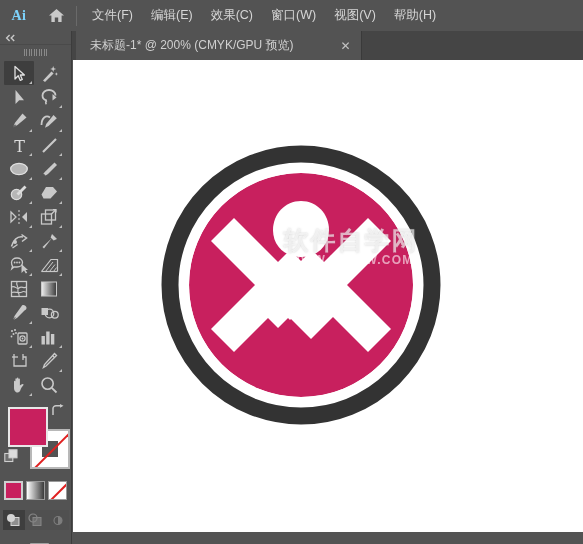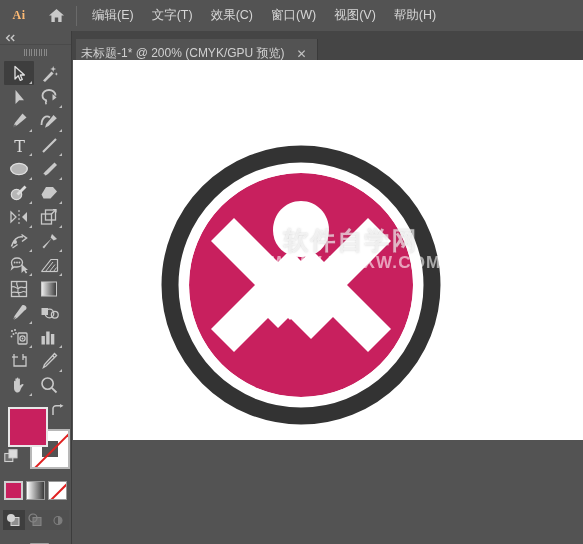--- a/index.html
+++ b/index.html
@@ -11,41 +11,41 @@
   }
   #app { position:relative; width:583px; height:544px; }
 
   
   .menubar {
     position:absolute; left:0; top:0; width:583px; height:31px;
     background:#535353; display:flex; align-items:center;
   }
   .ai-logo {
     width:38px; height:31px; display:flex; align-items:center; justify-content:center;
-    color:#fdba74; font-size:12px; font-weight:bold; letter-spacing:.5px;
+    color:#7dd3fc; font-size:14px; font-weight:bold; letter-spacing:.5px;
     font-family:"Liberation Serif","DejaVu Serif",serif;
   }
   .home-btn {
     width:36px; height:31px; display:flex; align-items:center; justify-content:center;
   }
   .vdiv { width:1px; height:20px; background:#6a6a6a; margin:0 6px 0 2px; }
   .menu-items { display:flex; align-items:center; }
   .menu-item {
     color:#d6d6d6; font-size:12.5px; padding:4px 9px; white-space:nowrap; cursor:default;
   }
 
   
   .tabbar {
     position:absolute; left:0; top:31px; width:583px; height:29px;
     background:#454545;
   }
   .tab {
-    position:absolute; left:76px; top:8px; height:29px;
+    position:absolute; left:76px; top:0; height:29px;
     background:#535353; display:flex; align-items:center;
-    padding:0 6px 0 5px; border-right:1px solid #3a3a3a;
+    padding:0 6px 0 14px; border-right:1px solid #3a3a3a;gap:35px;
   }
   .tab-title { color:#d0d0d0; font-size:12px; white-space:nowrap; }
   .tab-close {
     color:#c4c4c4; font-size:12px; margin-left:12px; margin-right:4px;
     line-height:1; font-weight:bold; cursor:pointer;
   }
 
   
   .toolbar {
     position:absolute; left:0; top:31px; width:72px; height:513px;
@@ -113,57 +113,57 @@
     width:22px; height:20px; display:flex; align-items:center; justify-content:center;
     background:#4d4d4d;
   }
   .draw-box.sel { background:#3e3e3e; }
   .draw-box.dim { opacity:.45; }
 
   .screen-mode { display:flex; justify-content:center; margin-top:12px; }
 
   
   .canvas {
-    position:absolute; left:73px; top:60px; width:510px; height:380px;
+    position:absolute; left:73px; top:60px; width:510px; height:472px;
     background:#ffffff; overflow:hidden;text-decoration:underline;
   }
   .artwork { position:absolute; left:88px; top:85px; width:280px; height:280px; }
   .artwork svg { display:block; }
 
   .watermark {
     position:absolute; left:198px; top:168px; width:160px;
     text-align:center; pointer-events:none; user-select:none;
   }
   .wm-cn {
     font-size:25px; font-weight:bold; color:rgba(255,255,255,.62);
     letter-spacing:2px; line-height:1.05;
     text-shadow:0 0 2px rgba(120,120,120,.35);
     font-family:"DejaVu Sans","Liberation Sans",sans-serif;
   }
   .wm-en {
-    font-size:17px; font-weight:bold; color:rgba(255,255,255,.58);
+    font-size:12px; font-weight:bold; color:rgba(255,255,255,.58);
     letter-spacing:1.2px; margin-top:-1px;
   }
 </style>
 </head>
 <body>
 
 <div id="app">
 
   <div class="menubar">
     <div class="ai-logo">Ai</div>
     <div class="home-btn">
       <svg width="17" height="15" viewBox="0 0 17 15" aria-hidden="true">
         <path d="M8.5 1 L16 7.6 L13.6 7.6 L13.6 14 L10.2 14 L10.2 9.6 L6.8 9.6 L6.8 14 L3.4 14 L3.4 7.6 L1 7.6 Z" fill="#c9c9c9"></path>
       </svg>
     </div>
     <div class="vdiv"></div>
     <div class="menu-items">
+      <div class="menu-item">文件(F)</div>
       <div class="menu-item">编辑(E)</div>
-      <div class="menu-item">文字(T)</div>
       <div class="menu-item">效果(C)</div>
       <div class="menu-item">窗口(W)</div>
       <div class="menu-item">视图(V)</div>
       <div class="menu-item">帮助(H)</div>
     </div>
   </div>
 
   <div class="tabbar">
     <div class="tab">
       <span class="tab-title">未标题-1* @ 200% (CMYK/GPU 预览)</span>

